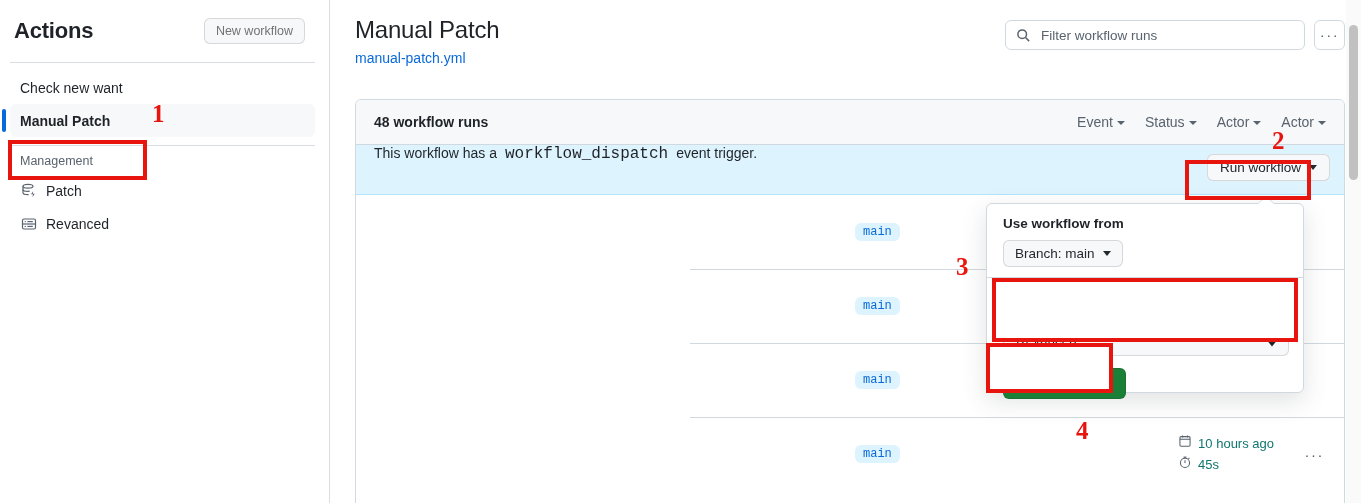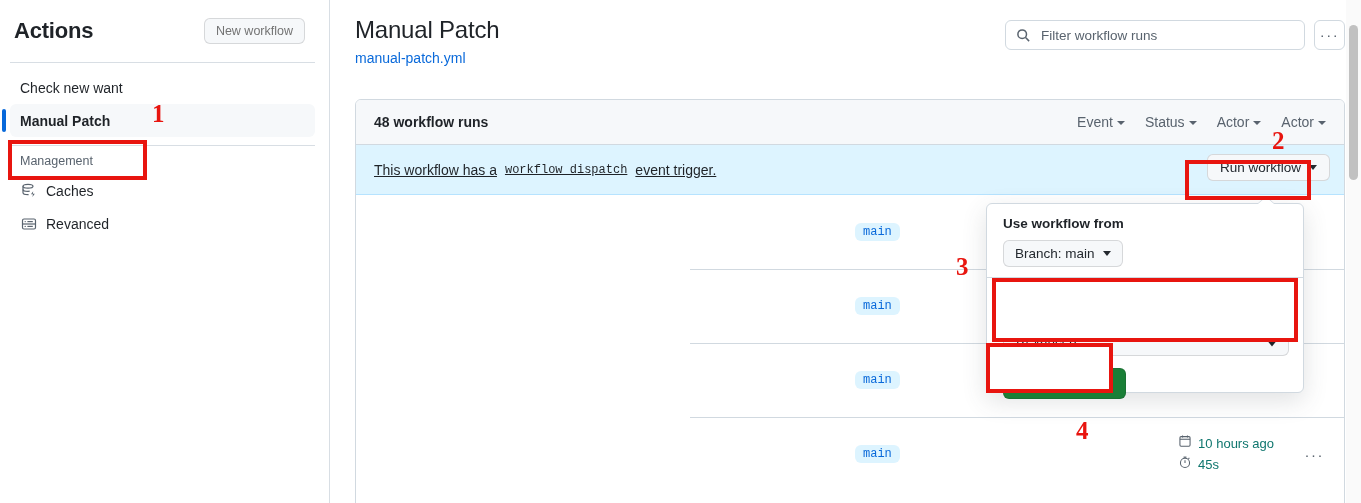--- a/index.html
+++ b/index.html
@@ -123,26 +123,26 @@
   }
   .runs-count { font-size: 14px; font-weight: 600; color:#1f2328; }
   .filters { display: flex; align-items: center; gap: 20px; }
   .filter { font-size: 14px; color: #59636e; cursor: pointer; white-space: nowrap; }
   .filter .caret { display:inline-block; margin-left:4px; border-left:4px solid transparent; border-right:4px solid transparent; border-top:4px solid #59636e; vertical-align: middle;}
 
   .dispatch-banner {
     position: relative;
     height: 50px; background: #ddf4ff;
     border-bottom: 1px solid #b6e3ff;
-    display: flex; align-items: center; padding: 0 18px;
-    font-size: 14px; color: #1f2328; text-decoration: underline;
+    display: flex; align-items: flex-start; padding: 0 18px;
+    font-size: 14px; color: #1f2328;
   }
   .dispatch-banner code {
     font-family: "Liberation Mono", monospace;
-    font-size: 12px; background: transparent; padding: 0 2px;
+    font-size: 16px; background: transparent; padding: 0 2px;
   }
   .run-wf-btn {
     position: absolute; right: 14px; top: 9px;
     display: flex; align-items: center; gap: 8px;
     background: #f6f8fa; border: 1px solid rgba(31,35,40,0.15);
     border-radius: 6px; padding: 5px 12px;
     font-size: 13.5px; color: #24292f; cursor: pointer;
   }
   .run-wf-btn .caret { border-left:4px solid transparent; border-right:4px solid transparent; border-top:5px solid #24292f; }
 
@@ -273,21 +273,21 @@
       <li class="nav-group-title">Management</li>
       <li class="nav-item">
         <span class="ico">
           <svg width="16" height="16" viewBox="0 0 16 16" fill="none" stroke="#59636e" stroke-width="1.2">
             <ellipse cx="7" cy="3.2" rx="5" ry="1.9"></ellipse>
             <path d="M2 3.2v3.2c0 1.05 2.24 1.9 5 1.9 .6 0 1.2-.04 1.7-.12"></path>
             <path d="M2 6.6v3.2c0 1.05 2.24 1.9 5 1.9 .2 0 .4 0 .6-.01"></path>
             <path d="M12.2 8.2l-2.2 3.1h2l-.6 2.6 2.4-3.2h-2z" fill="#59636e" stroke="none"></path>
           </svg>
         </span>
-        <span>Caches</span>
+        <span>Patch</span>
       </li>
       <li class="nav-item">
         <span class="ico">
           <svg width="16" height="16" viewBox="0 0 16 16" fill="none" stroke="#59636e" stroke-width="1.2">
             <rect x="1.5" y="3" width="13" height="10" rx="1.5"></rect>
             <line x1="1.5" y1="8" x2="14.5" y2="8"></line>
             <circle cx="4.2" cy="5.6" r="0.7" fill="#59636e" stroke="none"></circle>
             <circle cx="4.2" cy="10.4" r="0.7" fill="#59636e" stroke="none"></circle>
             <line x1="6.4" y1="5.6" x2="11.8" y2="5.6"></line>
             <line x1="6.4" y1="10.4" x2="11.8" y2="10.4"></line>

